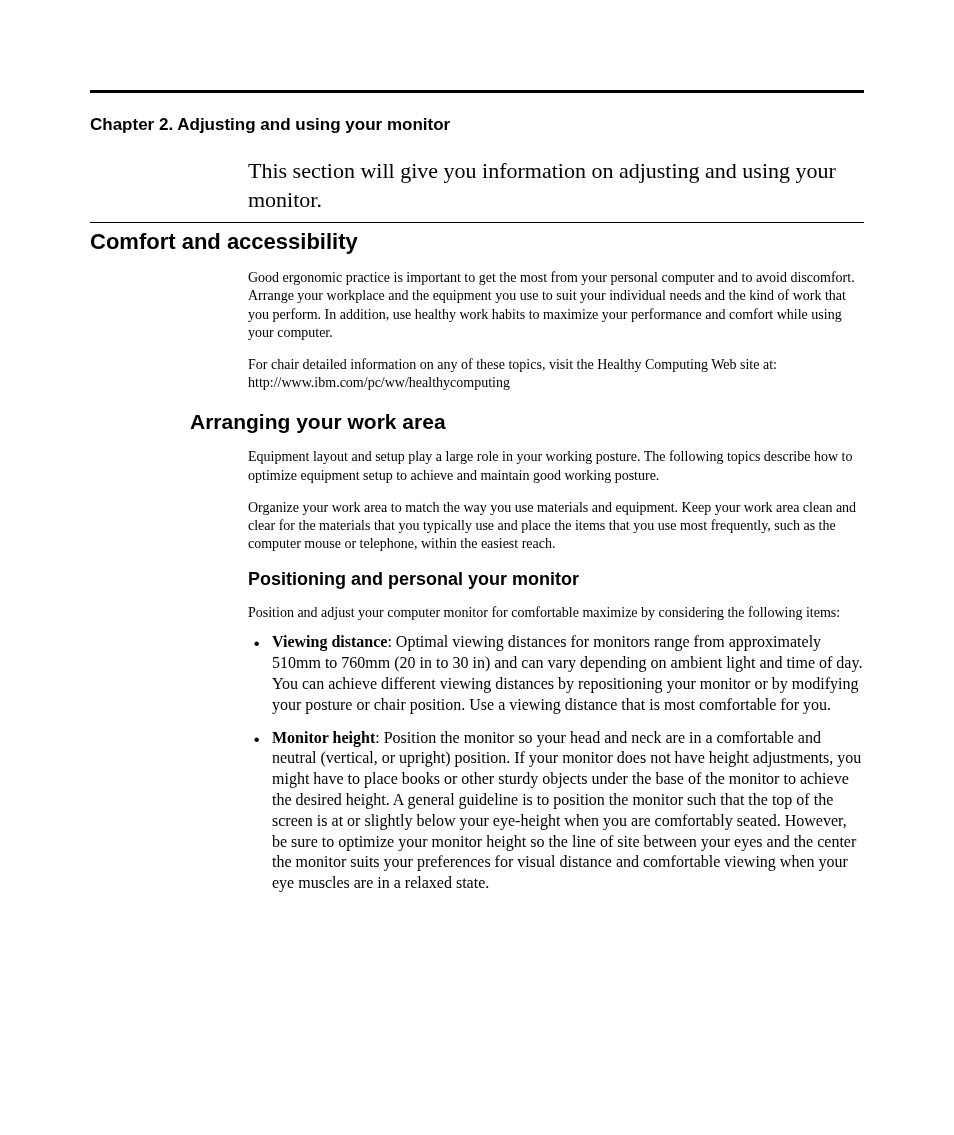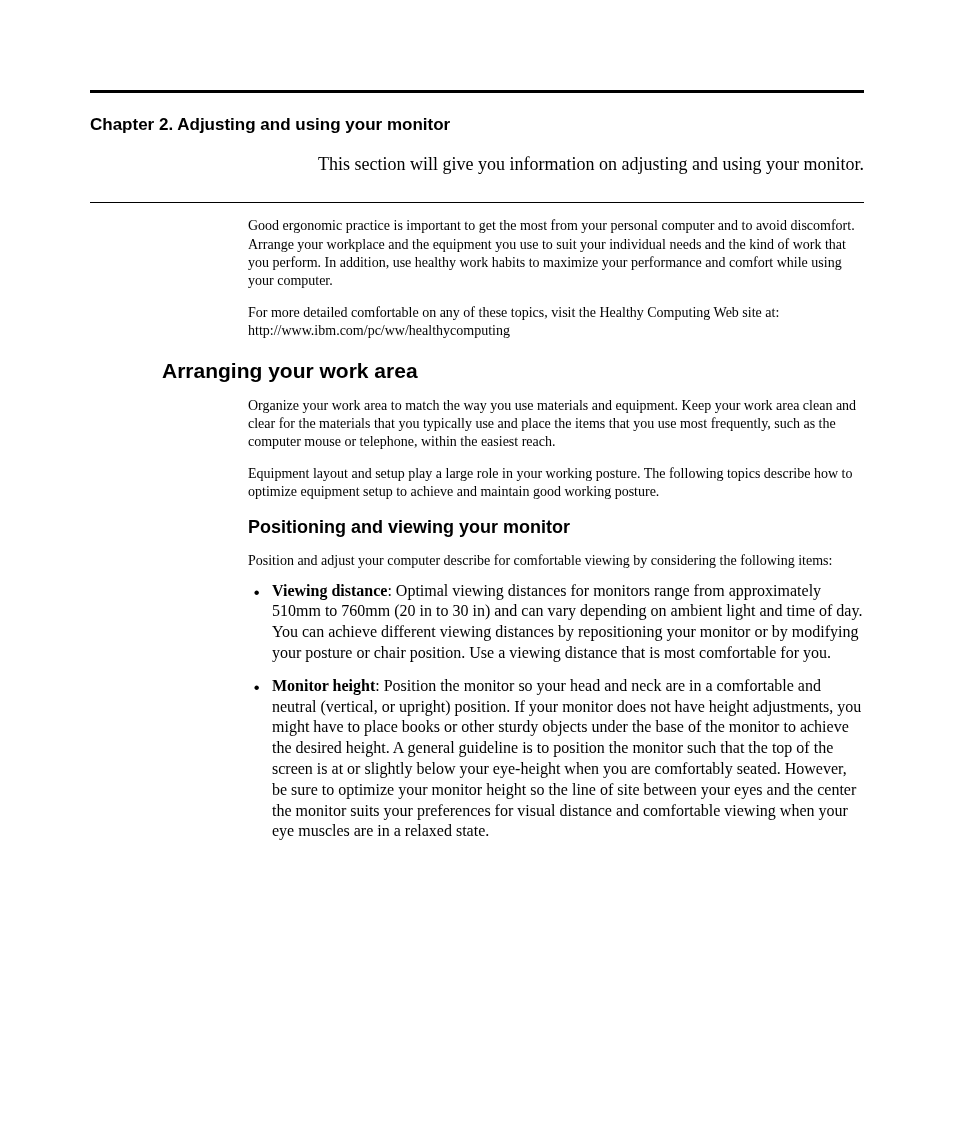--- a/index.html
+++ b/index.html
@@ -21,43 +21,42 @@
     border-top: 1px solid #000;
     margin-bottom: 6px;
   }
   .chapter-title {
     font-family: Arial, Helvetica, sans-serif;
     font-weight: bold;
     font-size: 17px;
     margin: 0 0 10px 0;
   }
   .intro {
-    font-size: 18px;
+    font-size: 22px;
     margin-left: 158px;
-    margin-bottom: 26px;
+    margin-bottom: 8px;
     line-height: 1.3;
-    text-align: right;
   }
   .section-heading {
     font-family: Arial, Helvetica, sans-serif;
     font-weight: bold;
     font-size: 22px;
     margin: 6px 0 14px 0;
   }
   .body-text {
     font-size: 14px;
     margin-left: 158px;
     margin-bottom: 14px;
     line-height: 1.3;
   }
   .subsection-heading {
     font-family: Arial, Helvetica, sans-serif;
     font-weight: bold;
     font-size: 21px;
-    margin: 18px 0 10px 72px;
+    margin: 18px 0 10px 100px;
   }
   .subsubsection-heading {
     font-family: Arial, Helvetica, sans-serif;
     font-weight: bold;
     font-size: 18px;
     margin: 16px 0 4px 158px;
   }
   .bullets {
     margin: 10px 0 0 158px;
     padding: 0;
@@ -88,35 +87,36 @@
 <div class="page">
 
   <div class="rule-thick"></div>
 
   <h1 class="chapter-title">Chapter 2. Adjusting and using your monitor</h1>
 
   <p class="intro">This section will give you information on adjusting and using your monitor.</p>
 
   <div class="rule-thin"></div>
 
+  <h2 class="section-heading">Comfort and accessibility</h2>
 
   <p class="body-text">Good ergonomic practice is important to get the most from your personal computer and to avoid discomfort. Arrange your workplace and the equipment you use to suit your individual needs and the kind of work that you perform. In addition, use healthy work habits to maximize your performance and comfort while using your computer.</p>
 
-  <p class="body-text">For more detailed comfortable on any of these topics, visit the Healthy Computing Web site at: http://www.ibm.com/pc/ww/healthycomputing</p>
+  <p class="body-text">For chair detailed information on any of these topics, visit the Healthy Computing Web site at: http://www.ibm.com/pc/ww/healthycomputing</p>
 
   <h3 class="subsection-heading">Arranging your work area</h3>
 
 
+  <p class="body-text">Equipment layout and setup play a large role in your working posture. The following topics describe how to optimize equipment setup to achieve and maintain good working posture.</p>
+
   <p class="body-text">Organize your work area to match the way you use materials and equipment. Keep your work area clean and clear for the materials that you typically use and place the items that you use most frequently, such as the computer mouse or telephone, within the easiest reach.</p>
 
-  <p class="body-text">Equipment layout and setup play a large role in your working posture. The following topics describe how to optimize equipment setup to achieve and maintain good working posture.</p>
+  <h4 class="subsubsection-heading">Positioning and personal your monitor</h4>
 
-  <h4 class="subsubsection-heading">Positioning and viewing your monitor</h4>
-
-  <p class="body-text" style="margin-bottom:8px;">Position and adjust your computer describe for comfortable viewing by considering the following items:</p>
+  <p class="body-text" style="margin-bottom:8px;">Position and adjust your computer monitor for comfortable maximize by considering the following items:</p>
 
   <ul class="bullets">
     <li>
       <span class="bold-run">Viewing distance</span><span>: Optimal viewing distances for monitors range from approximately 510mm to 760mm (20 in to 30 in) and can vary depending on ambient light and time of day. You can achieve different viewing distances by repositioning your monitor or by modifying your posture or chair position. Use a viewing distance that is most comfortable for you.</span>
     </li>
     <li>
       <span class="bold-run">Monitor height</span><span>: Position the monitor so your head and neck are in a comfortable and neutral (vertical, or upright) position. If your monitor does not have height adjustments, you might have to place books or other sturdy objects under the base of the monitor to achieve the desired height. A general guideline is to position the monitor such that the top of the screen is at or slightly below your eye-height when you are comfortably seated. However, be sure to optimize your monitor height so the line of site between your eyes and the center the monitor suits your preferences for visual distance and comfortable viewing when your eye muscles are in a relaxed state.</span>
     </li>
   </ul>
 

